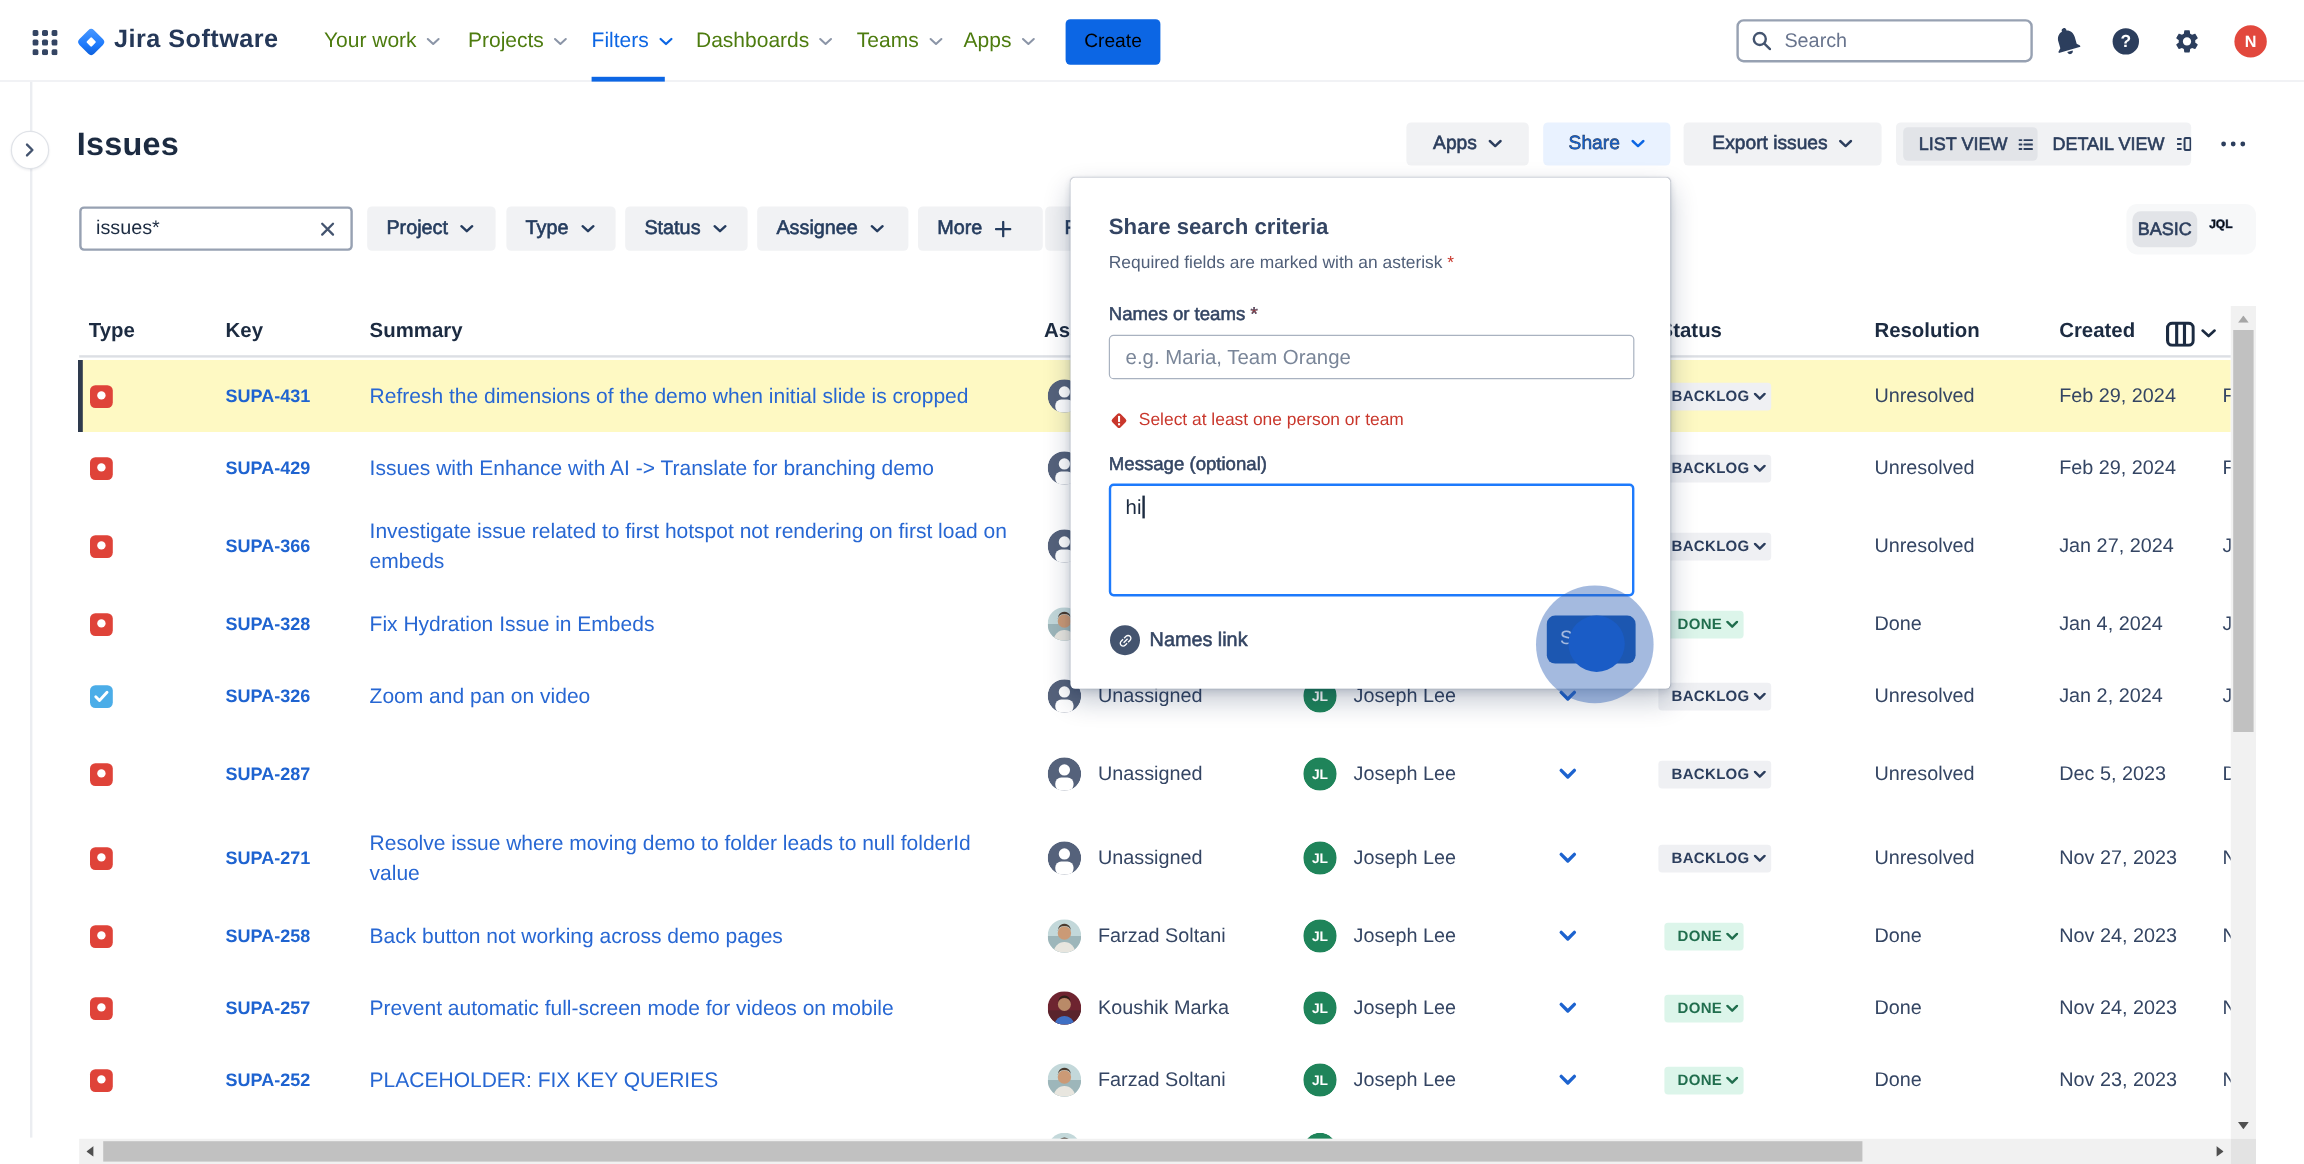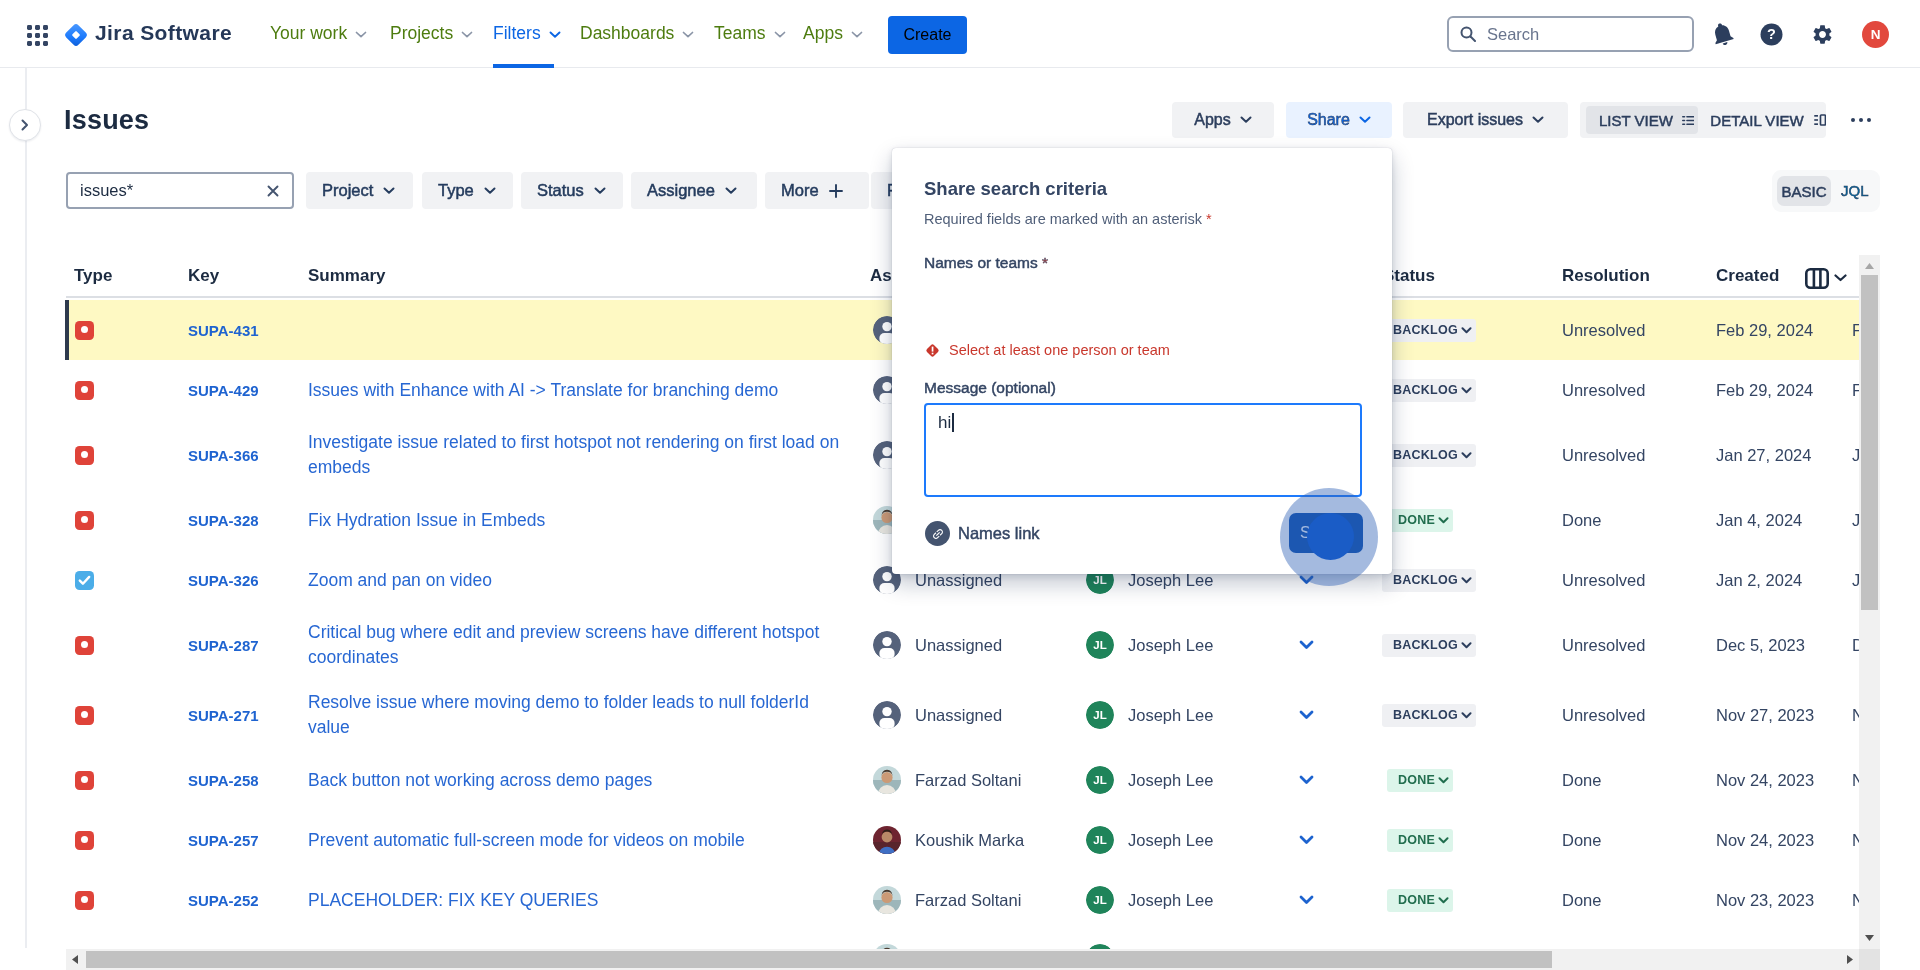--- a/index.html
+++ b/index.html
@@ -21,21 +21,21 @@
   #rail-btn { position:absolute; left:9px; top:109px; width:32px; height:32px; border-radius:50%; background:#fff; border:1px solid #e0e3e8; box-shadow:0 1px 2px rgba(9,30,66,.08); z-index:6; display:flex; align-items:center; justify-content:center; }
   
   h1 { position:absolute; left:64px; top:105px; font-size:27px; font-weight:700; color:#1c2b41; letter-spacing:.2px; }
   .chip { position:absolute; top:102px; height:36px; background:#f1f2f4; border-radius:4px; display:flex; align-items:center; justify-content:center; gap:9px; font-size:16px; font-weight:400; -webkit-text-stroke:.5px #2c3e5d; color:#2c3e5d; white-space:nowrap; }
   
   .fchip { position:absolute; top:172px; height:37px; background:#f1f2f4; border-radius:4px; display:flex; align-items:center; gap:10px; font-size:16.5px; font-weight:400; -webkit-text-stroke:.5px #253c5e; color:#253c5e; padding:0 16px; }
   #txt-filter { position:absolute; left:66px; top:172px; width:228px; height:37px; border:2px solid #97a1b2; border-radius:4px; display:flex; align-items:center; padding:0 12px; }
   #txt-filter span { font-size:16.5px; color:#1c2b41; flex:1; }
   #basicjql { position:absolute; left:1772px; top:170px; width:108px; height:42px; background:#f7f8f9; border-radius:9px; }
   #basic-pill { position:absolute; left:5px; top:6px; width:54px; height:30px; background:#e2e4e8; border-radius:7px; display:flex; align-items:center; justify-content:center; font-size:15px; font-weight:400; -webkit-text-stroke:.5px #2c3e5d; color:#2c3e5d; }
-  #jql-lbl { position:absolute; left:69px; top:12px; font-size:15px; font-weight:400; -webkit-text-stroke:.5px #2c3e5d; color:#0369a1; }
+  #jql-lbl { position:absolute; left:69px; top:12px; font-size:10px; font-weight:700; -webkit-text-stroke:.5px #2c3e5d; color:#000000; }
   
   #thead { position:absolute; left:66px; top:255px; width:1793px; height:43px; border-bottom:2px solid #dcdfe4; background:#fff; }
   .th { position:absolute; top:11px; font-size:17px; font-weight:700; color:#1c2b41; }
   #tbody { position:absolute; left:0; top:0; width:1859px; height:949px; overflow:hidden; z-index:1; }
   .row { position:absolute; left:66px; width:1793px; background:#fff; }
   .row.hl { background:#fef9c3; border-left:4px solid #2e3a4d; left:65px; width:1794px; }
   .cell { position:absolute; display:flex; align-items:center; }
   .typeicon { width:19px; height:19px; border-radius:4.5px; }
   .bug { background:#df4339; }
   .task { background:#4bade8; }
@@ -80,20 +80,23 @@
 <div id="tbody">
 <div class="row hl" style="top:300px;height:60px">
         <div class="cell" style="left:6px;top:0;height:60px;">
           <div class="typeicon bug" style="position:relative">
             <div style="position:absolute;left:5.5px;top:5.5px;width:7px;height:7px;border-radius:50%;background:#fff"></div>
           </div>
         </div>
         <div class="cell" style="left:119px;top:0;height:60px;">
           <span class="key">SUPA-431</span>
         </div>
+        <div class="cell" style="left:239px;top:0;height:60px;">
+          <span class="summary" style="white-space:nowrap">Refresh the dimensions of the demo when initial slide is cropped</span>
+        </div>
         <div class="cell" style="left:804px;top:0;height:60px;">
           <div class="avatar">
             <svg width="28" height="28" viewBox="0 0 28 28">
               <circle cx="14" cy="14" r="14" fill="#55627b"></circle>
               <circle cx="14" cy="10.6" r="4.7" fill="#fff"></circle>
               <rect x="6.4" y="17" width="15.2" height="11" rx="5" fill="#fff"></rect>
             </svg>
           </div>
         </div>
         <div class="cell" style="left:846px;top:0;height:60px;">
@@ -355,23 +358,20 @@
         </div>
       </div>
 <div class="row" style="top:610px;height:70px">
         <div class="cell" style="left:9px;top:0;height:70px;">
           <div class="typeicon bug" style="position:relative">
             <div style="position:absolute;left:5.5px;top:5.5px;width:7px;height:7px;border-radius:50%;background:#fff"></div>
           </div>
         </div>
         <div class="cell" style="left:122px;top:0;height:70px;">
           <span class="key">SUPA-287</span>
-        </div>
-        <div class="cell" style="left:242px;top:0;height:70px;">
-          <span class="summary">Critical bug where edit and preview screens have different hotspot<br>coordinates</span>
         </div>
         <div class="cell" style="left:807px;top:0;height:70px;">
           <div class="avatar">
             <svg width="28" height="28" viewBox="0 0 28 28">
               <circle cx="14" cy="14" r="14" fill="#55627b"></circle>
               <circle cx="14" cy="10.6" r="4.7" fill="#fff"></circle>
               <rect x="6.4" y="17" width="15.2" height="11" rx="5" fill="#fff"></rect>
             </svg>
           </div>
         </div>
@@ -816,20 +816,21 @@
 <div class="fchip" style="left:871px;width:110px;padding:0 0 0 16px;justify-content:flex-start;">Reporter</div>
 <div id="basicjql">
       <div id="basic-pill">BASIC</div>
       <div id="jql-lbl">JQL</div>
     </div>
 
 <div id="popup">
   <h2>Share search criteria</h2>
   <div id="req">Required fields are marked with an asterisk <span class="star">*</span></div>
   <div class="plabel" style="top:106px">Names or teams <span class="star">*</span></div>
+  <div id="names-input">e.g. Maria, Team Orange</div>
   <div id="err">
     <svg width="15" height="15" viewBox="0 0 15 15">
           <g>
             <rect x="2.6" y="2.6" width="9.8" height="9.8" rx="2" transform="rotate(45 7.5 7.5)" fill="#c9372c"></rect>
             <rect x="6.7" y="3.6" width="1.7" height="5" fill="#fff"></rect>
             <rect x="6.7" y="9.7" width="1.7" height="1.7" fill="#fff"></rect>
           </g>
         </svg>
     Select at least one person or team
   </div>

